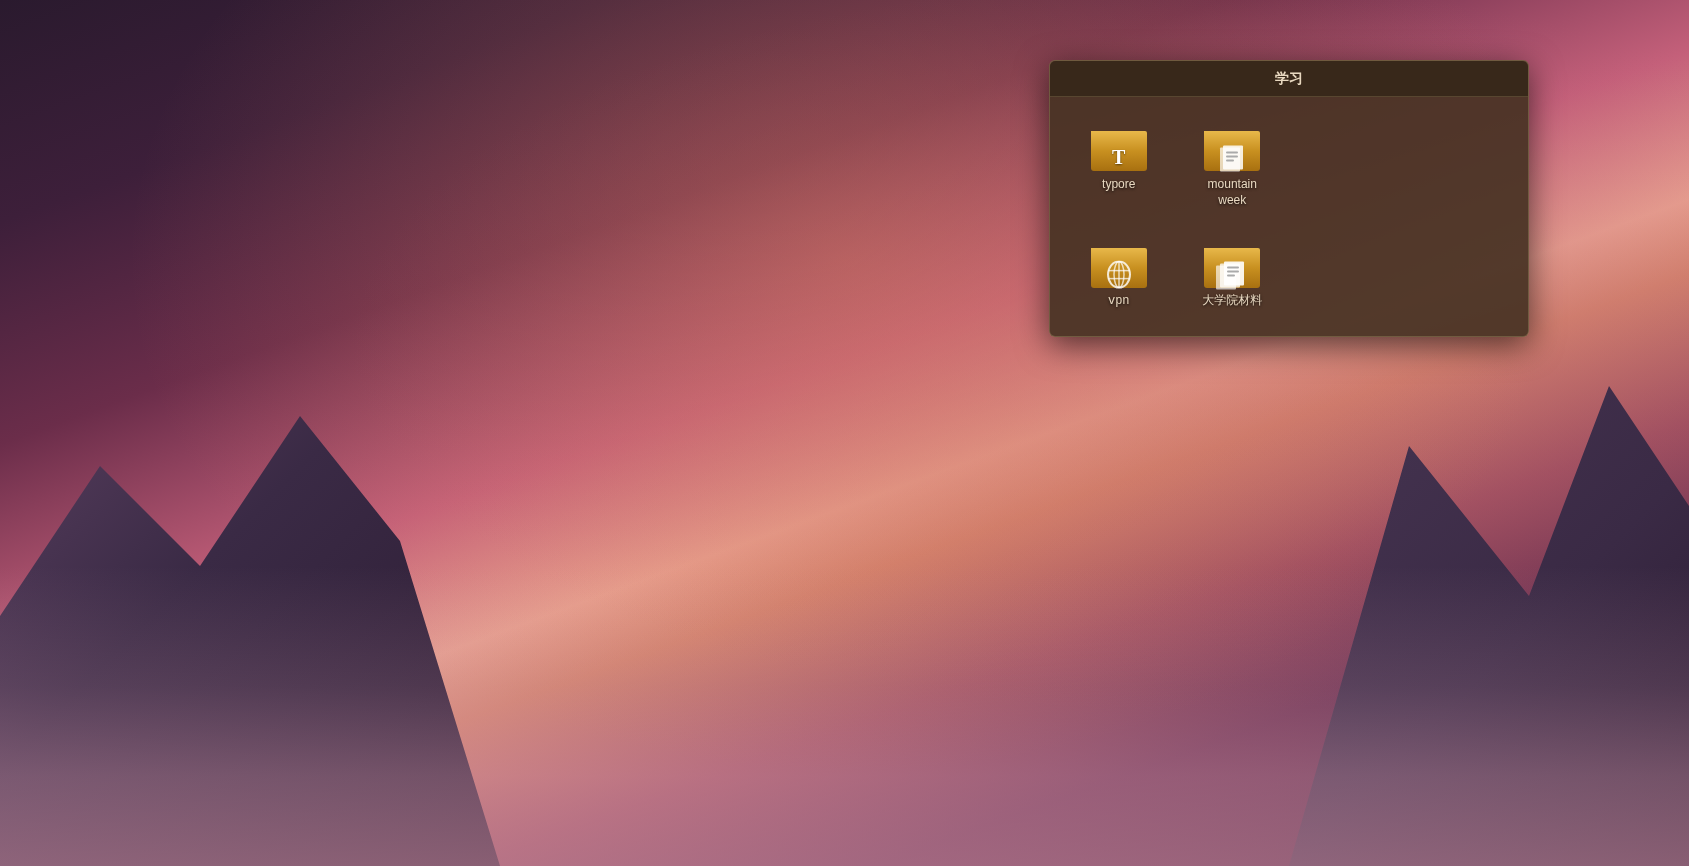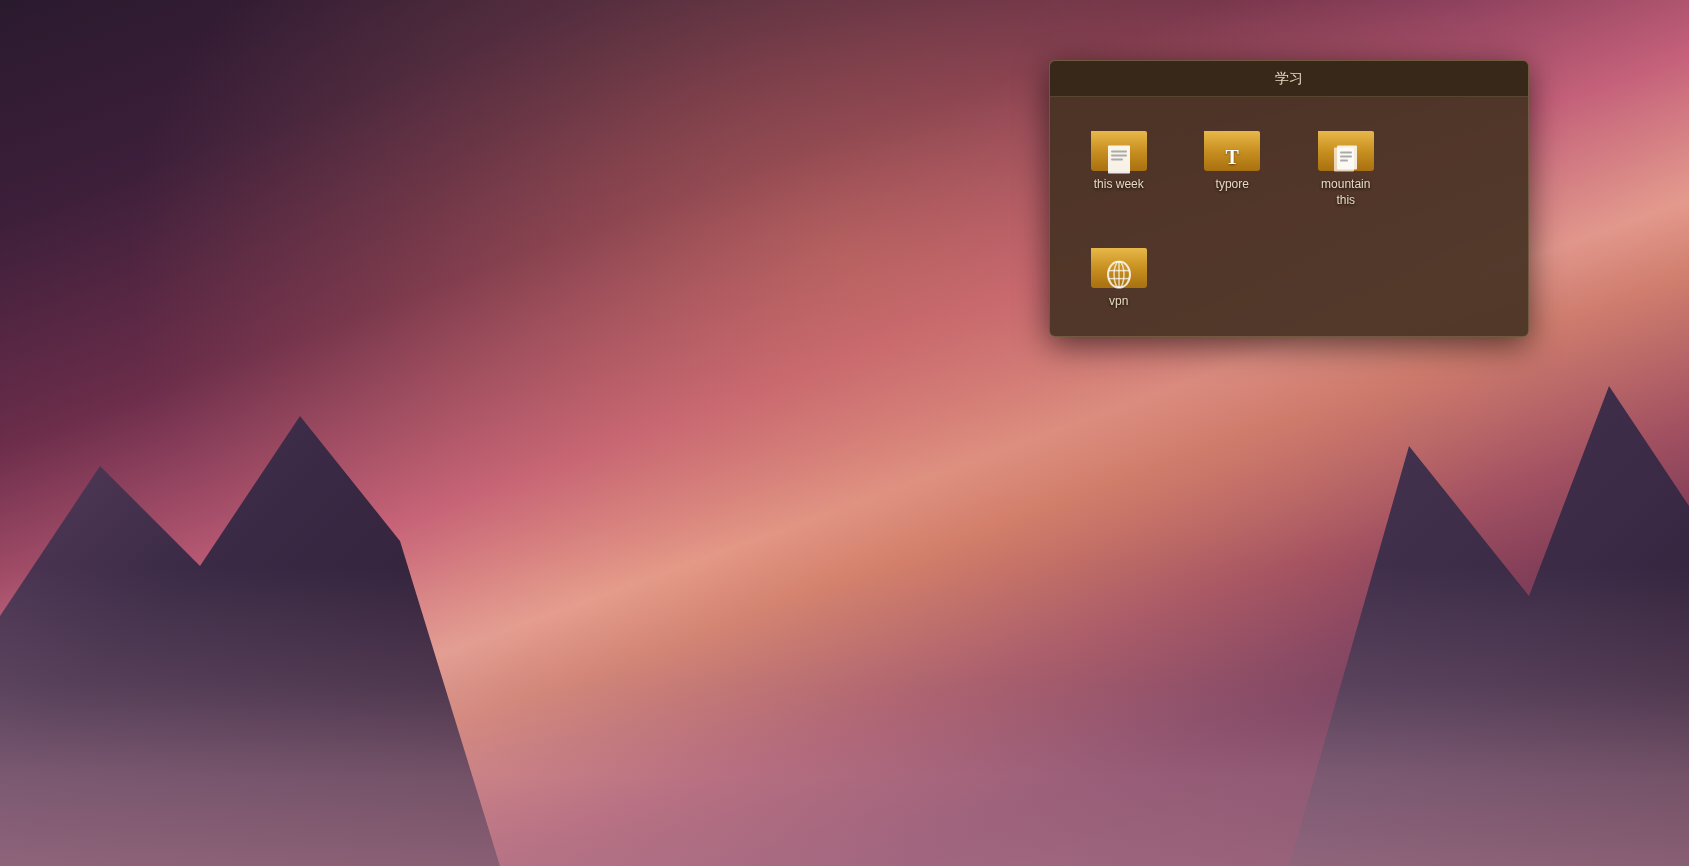--- a/index.html
+++ b/index.html
@@ -93,21 +93,21 @@
       background: rgba(55, 40, 25, 0.95);
       padding: 8px 12px;
       text-align: center;
       border-radius: 6px 6px 0 0;
       border-bottom: 1px solid rgba(120, 100, 70, 0.5);
     }
 
     .folder-titlebar-text {
       color: #e8d8c0;
       font-size: 14px;
-      font-weight: normal;
+      font-weight: bold;
     }
 
     .folder-content {
       padding: 20px 16px;
       display: grid;
       grid-template-columns: repeat(4, 1fr);
       gap: 16px 8px;
     }
 
     .folder-item {
@@ -165,54 +165,39 @@
       line-height: 1.3;
       text-shadow: 0 1px 3px rgba(0,0,0,0.8);
     }
 
     
     .folder-row2 {
       padding: 0 16px 20px;
       display: grid;
       grid-template-columns: repeat(4, 1fr);
       gap: 16px 8px;
+      font-family: Liberation Mono, monospace;
     }
   </style>
 </head>
 <body>
 
 <div class="desktop-bg"></div>
 <div class="sky-overlay"></div>
 <div class="mountain-left"></div>
 <div class="mountain-right"></div>
 <div class="blossom-overlay"></div>
 
 <div class="folder-window">
   <div class="folder-titlebar">
     <span class="folder-titlebar-text">学习</span>
   </div>
 
   <div class="folder-content">
 
-    <div class="folder-item">
-      <div class="folder-icon">
-        <div class="folder-tab"></div>
-        <div class="folder-body">
-          <div class="folder-overlay">
-            <svg width="28" height="32" viewBox="0 0 28 32">
-              <rect x="3" y="2" width="22" height="28" rx="1" fill="white" opacity="0.9"></rect>
-              <rect x="6" y="7" width="16" height="2" rx="1" fill="#aaa"></rect>
-              <rect x="6" y="11" width="16" height="2" rx="1" fill="#aaa"></rect>
-              <rect x="6" y="15" width="12" height="2" rx="1" fill="#aaa"></rect>
-            </svg>
-          </div>
-        </div>
-      </div>
-      <span class="folder-label">this week</span>
-    </div>
 
     <div class="folder-item">
       <div class="folder-icon">
         <div class="folder-tab"></div>
         <div class="folder-body">
           <div class="folder-overlay" style="font-size:20px;font-weight:bold;color:white;font-family:serif;">T</div>
         </div>
       </div>
       <span class="folder-label">typore</span>
     </div>
@@ -227,21 +212,21 @@
               <rect x="2" y="4" width="20" height="24" rx="1" fill="white" opacity="0.7"></rect>
               <rect x="5" y="2" width="20" height="24" rx="1" fill="white" opacity="0.85"></rect>
               <rect x="8" y="8" width="12" height="2" rx="1" fill="#aaa"></rect>
               <rect x="8" y="12" width="12" height="2" rx="1" fill="#aaa"></rect>
               <rect x="8" y="16" width="8" height="2" rx="1" fill="#aaa"></rect>
             </svg>
           </div>
         </div>
       </div>
       <span class="folder-label" style="white-space:pre-line;">mountain
-this</span>
+week</span>
     </div>
 
   </div>
 
   <div class="folder-row2">
 
     <div class="folder-item">
       <div class="folder-icon">
         <div class="folder-tab"></div>
         <div class="folder-body">
@@ -253,17 +238,35 @@
               <line x1="3" y1="10" x2="25" y2="10" stroke="white" stroke-width="1.5" opacity="0.7"></line>
               <line x1="3" y1="18" x2="25" y2="18" stroke="white" stroke-width="1.5" opacity="0.7"></line>
             </svg>
           </div>
         </div>
       </div>
       <span class="folder-label">vpn</span>
     </div>
 
 
+    <div class="folder-item">
+      <div class="folder-icon">
+        <div class="folder-tab"></div>
+        <div class="folder-body">
+          <div class="folder-overlay">
+            <svg width="32" height="32" viewBox="0 0 32 32">
+              <rect x="0" y="5" width="20" height="24" rx="1" fill="white" opacity="0.65"></rect>
+              <rect x="4" y="3" width="20" height="24" rx="1" fill="white" opacity="0.75"></rect>
+              <rect x="8" y="1" width="20" height="24" rx="1" fill="white" opacity="0.9"></rect>
+              <rect x="11" y="6" width="12" height="2" rx="1" fill="#aaa"></rect>
+              <rect x="11" y="10" width="12" height="2" rx="1" fill="#aaa"></rect>
+              <rect x="11" y="14" width="8" height="2" rx="1" fill="#aaa"></rect>
+            </svg>
+          </div>
+        </div>
+      </div>
+      <span class="folder-label">大学院材料</span>
+    </div>
 
     <div></div>
 
   </div>
 </div>
 
 </body></html>

